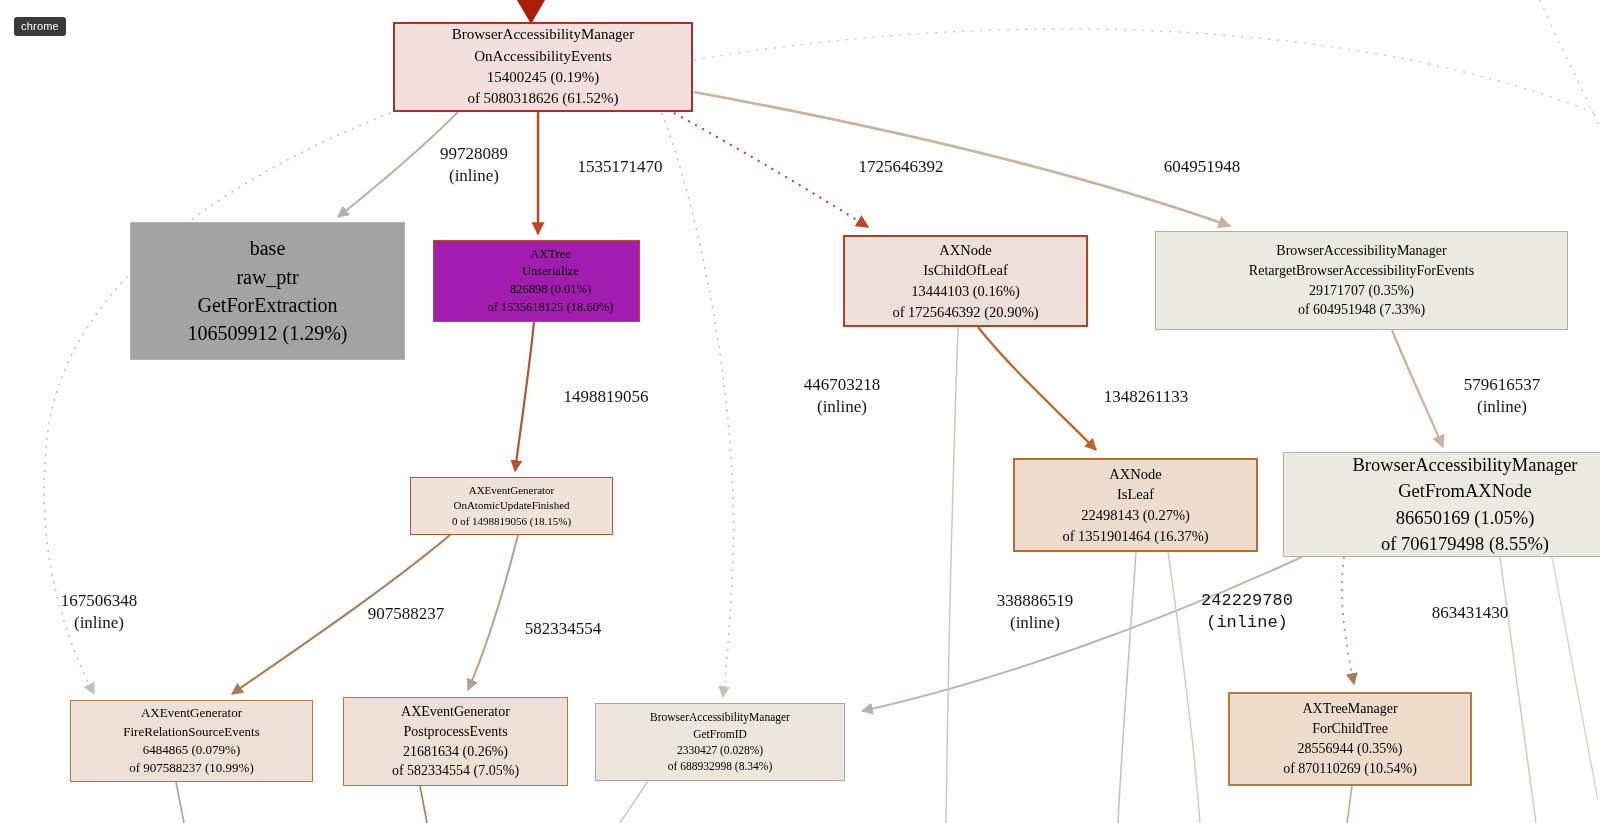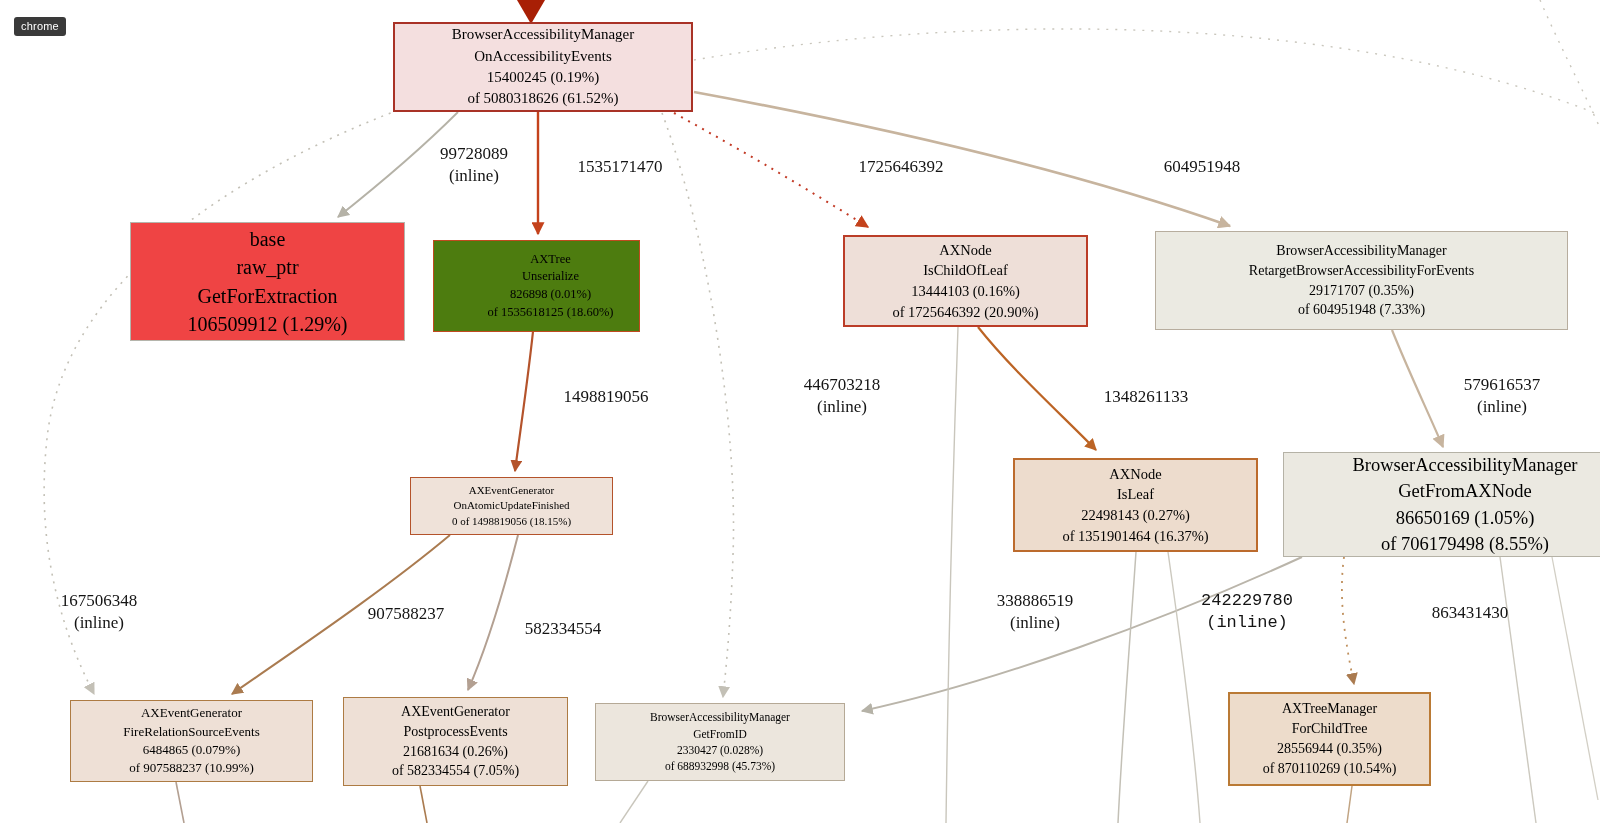--- a/index.html
+++ b/index.html
@@ -19,31 +19,31 @@
     position:absolute; transform:translate(-50%,-50%); text-align:center;
     font-size:17px; color:#141414; line-height:1.3; white-space:nowrap;
   }
   .badge {
     position:absolute; left:14px; top:17px; background:#3a3a3a; color:#ffffff;
     font-family:"Liberation Sans", sans-serif; font-size:11px;
     padding:3px 7px 4px 7px; border-radius:3px; letter-spacing:0.2px;
   }
   
   .n-root   { left:393px; top:22px;  width:300px; height:90px;  background:#f4dfdf; border:2px solid #a93226;   font-size:15px; }
-  .n-gfe    { left:130px; top:222px; width:275px; height:119px; background:#ef4444; border:1.5px solid #b5b5ac; font-size:20px; }
-  .n-unser  { left:433px; top:240px; width:207px; height:92px;  background:#4d7c0f; border:1.5px solid #c04a1e; font-size:12.5px;padding-left:28px; }
+  .n-gfe    { left:130px; top:222px; width:275px; height:138px; background:#a3a3a3; border:1.5px solid #b5b5ac; font-size:20px; }
+  .n-unser  { left:433px; top:240px; width:207px; height:82px;  background:#a21caf; border:1.5px solid #c04a1e; font-size:12.5px;padding-left:28px; }
   .n-icol   { left:843px; top:235px; width:245px; height:92px;  background:#eedfd8; border:2px solid #bb3d28;   font-size:14.5px; }
   .n-ret    { left:1155px;top:231px; width:413px; height:99px;  background:#ebeae2; border:1.5px solid #b7ad9e; font-size:14px; }
   .n-oauf   { left:410px; top:477px; width:203px; height:58px;  background:#efe2d9; border:1.5px solid #b4532b; font-size:11px; }
   .n-isleaf { left:1013px;top:458px; width:245px; height:94px;  background:#eddccd; border:2px solid #bc6b2d;   font-size:14.5px; }
   .n-gfan   { left:1283px;top:452px; width:364px; height:105px; background:#ebe9e1; border:1.5px solid #b5b2a6; font-size:18.5px; }
   .n-frse   { left:70px;  top:700px; width:243px; height:82px;  background:#eee0d6; border:1.5px solid #ad7b43; font-size:13px; }
   .n-post   { left:343px; top:697px; width:225px; height:89px;  background:#eee0d6; border:1.5px solid #ad7b43; font-size:14px; }
   .n-gfid   { left:595px; top:703px; width:250px; height:78px;  background:#ece6dd; border:1.5px solid #b5a996; font-size:11.5px; }
-  .n-fct    { left:1228px;top:692px; width:203px; height:94px;  background:#eddccb; border:2px solid #ba7a35;   font-size:14px; }
+  .n-fct    { left:1228px;top:692px; width:244px; height:94px;  background:#eddccb; border:2px solid #ba7a35;   font-size:14px; }
 </style>
 </head>
 <body>
 
 <div class="canvas">
 
   <svg class="edges" width="1600" height="823" viewBox="0 0 1600 823">
     <defs>
       <marker id="ah-gray" viewBox="0 0 10 10" refX="9" refY="5" markerWidth="12" markerHeight="12" orient="auto" markerUnits="userSpaceOnUse">
           <path d="M0,0 L10,5 L0,10 z" fill="#b5b2a7"></path>
@@ -180,21 +180,21 @@
     <div class="nl">AXEventGenerator</div>
     <div class="nl">PostprocessEvents</div>
     <div class="nl">21681634 (0.26%)</div>
     <div class="nl">of 582334554 (7.05%)</div>
   </div>
 
   <div class="node n-gfid">
     <div class="nl">BrowserAccessibilityManager</div>
     <div class="nl">GetFromID</div>
     <div class="nl">2330427 (0.028%)</div>
-    <div class="nl">of 688932998 (45.73%)</div>
+    <div class="nl">of 688932998 (8.34%)</div>
   </div>
 
   <div class="node n-fct">
     <div class="nl">AXTreeManager</div>
     <div class="nl">ForChildTree</div>
     <div class="nl">28556944 (0.35%)</div>
     <div class="nl">of 870110269 (10.54%)</div>
   </div>
 
   <div class="elabel" style="left:474px; top:165px;">

